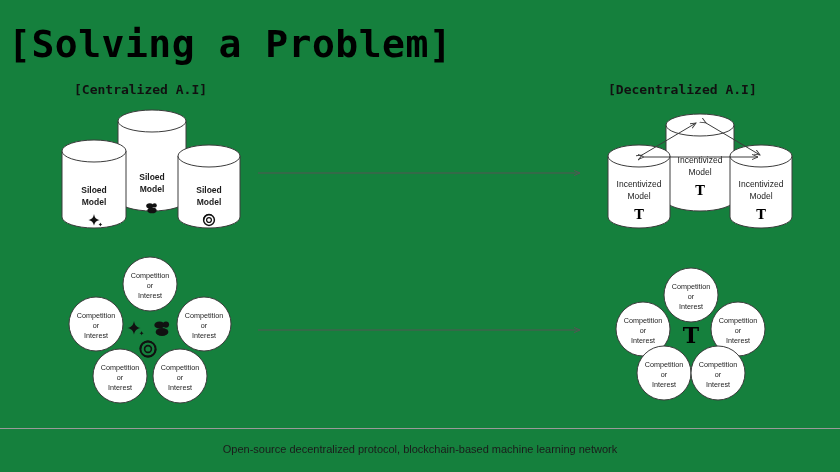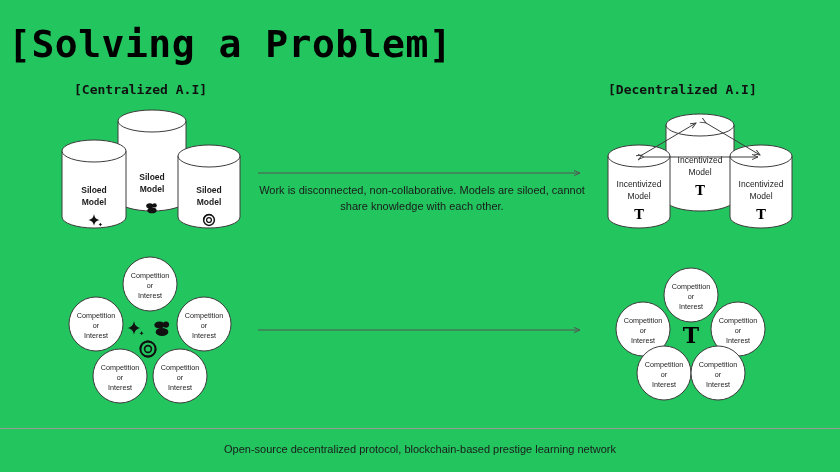--- a/index.html
+++ b/index.html
@@ -11,21 +11,21 @@
     width: 840px;
     height: 472px;
     position: relative;
     overflow: hidden;
     font-family: "Liberation Sans", sans-serif;
     color: #1b1b1b;
   }
   .slide {
     position: absolute;
     inset: 0;
-    background: #22c55e;
+    background: #15803d;
   }
 
   
   .title {
     position: absolute;
     left: 8px;
     top: 22px;
     font-family: "DejaVu Sans Mono", monospace;
     font-size: 38px;
     font-weight: 700;
@@ -215,21 +215,20 @@
   <div class="connector row1">
     <svg width="328" height="10" viewBox="0 0 328 10">
       <defs>
         <marker id="ahg" markerWidth="7" markerHeight="7" refX="6" refY="2.6" orient="auto">
           <path d="M0,0 L6,2.6 L0,5.2" fill="none" stroke="#555555" stroke-width="1"></path>
         </marker>
       </defs>
       <line class="arrowln" x1="0" y1="5" x2="322" y2="5" marker-end="url(#ahg)"></line>
     </svg>
   </div>
-  <div class="caption row1">Work is disconnected, non-collaborative. Models are siloed, cannot share knowledge with each other.</div>
 
   <div class="stage" style="left:62px; top:252px;">
     <svg width="180" height="160" viewBox="0 0 180 160">
 
       <g>
         <circle class="ln-fill" cx="88" cy="32" r="27"></circle>
         <text class="circ-label" x="88" y="26">Competition</text>
         <text class="circ-label" x="88" y="36">or</text>
         <text class="circ-label" x="88" y="46">Interest</text>
       </g>
@@ -321,15 +320,15 @@
       <defs>
         <marker id="ahg2" markerWidth="7" markerHeight="7" refX="6" refY="2.6" orient="auto">
           <path d="M0,0 L6,2.6 L0,5.2" fill="none" stroke="#555555" stroke-width="1"></path>
         </marker>
       </defs>
       <line class="arrowln" x1="0" y1="5" x2="322" y2="5" marker-end="url(#ahg2)"></line>
     </svg>
   </div>
 
   <div class="divider"></div>
-  <div class="footer">Open-source decentralized protocol, blockchain-based prestige learning network</div>
+  <div class="footer">Open-source decentralized protocol, blockchain-based machine learning network</div>
 
 </div>
 
 </body></html>

